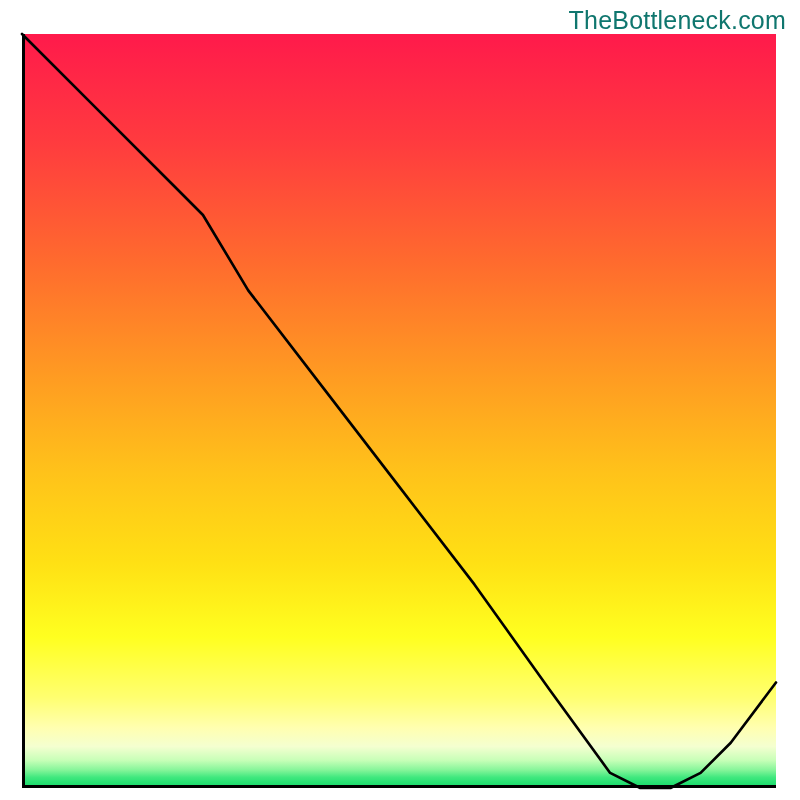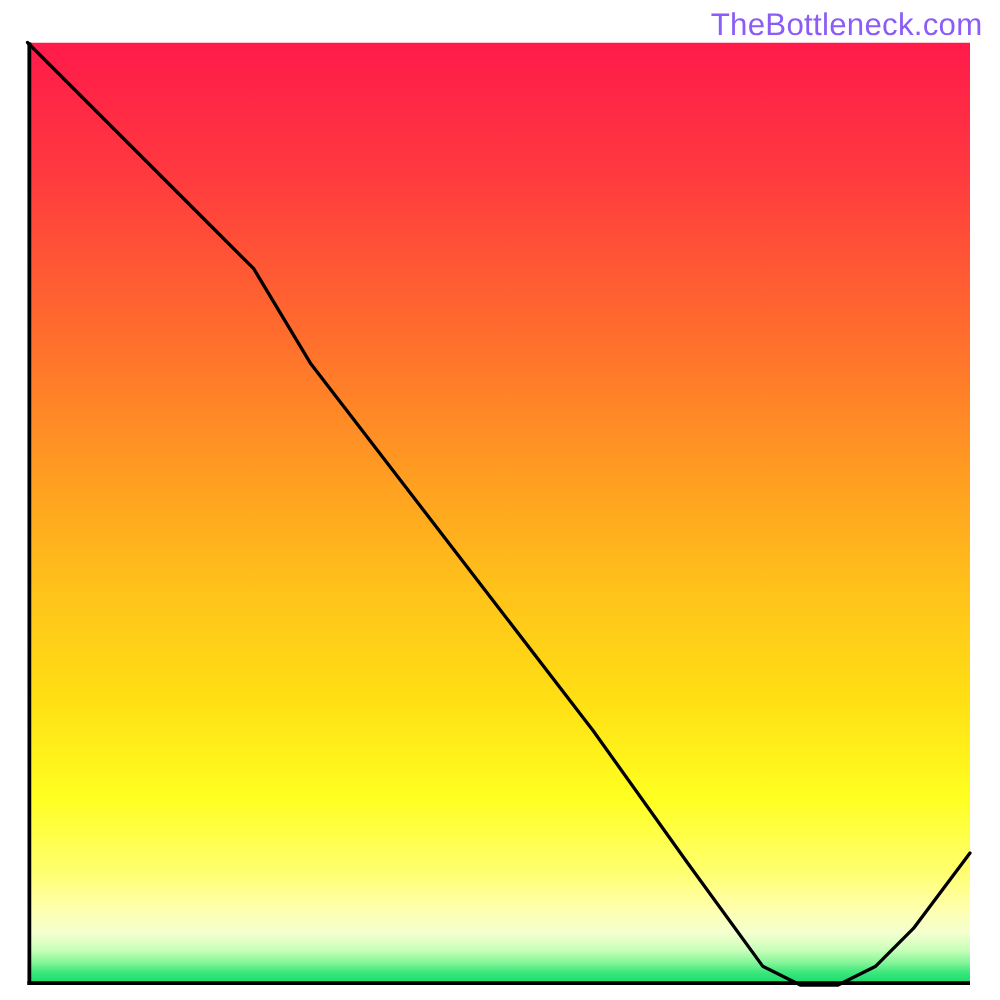--- a/index.html
+++ b/index.html
@@ -14,21 +14,21 @@
     position: relative;
     width: 800px;
     height: 800px;
   }
   .watermark {
     position: absolute;
     top: 6px;
     right: 14px;
     font-size: 25px;
     font-weight: 400;
-    color: #8b5cf6;
+    color: #0f766e;
     letter-spacing: 0.2px;
   }
   .plot-frame {
     position: absolute;
     left: 22px;
     top: 34px;
     width: 754px;
     height: 754px;
   }
   .gradient {

